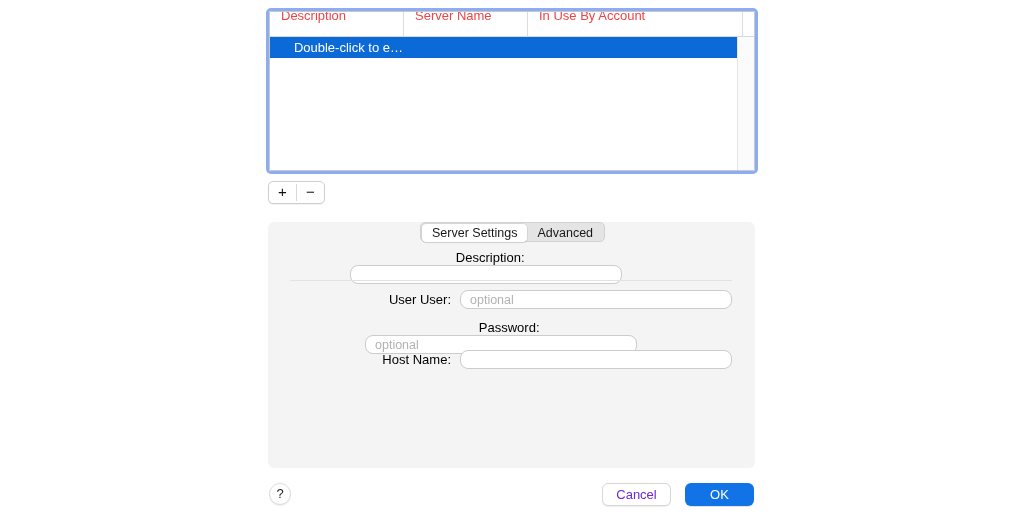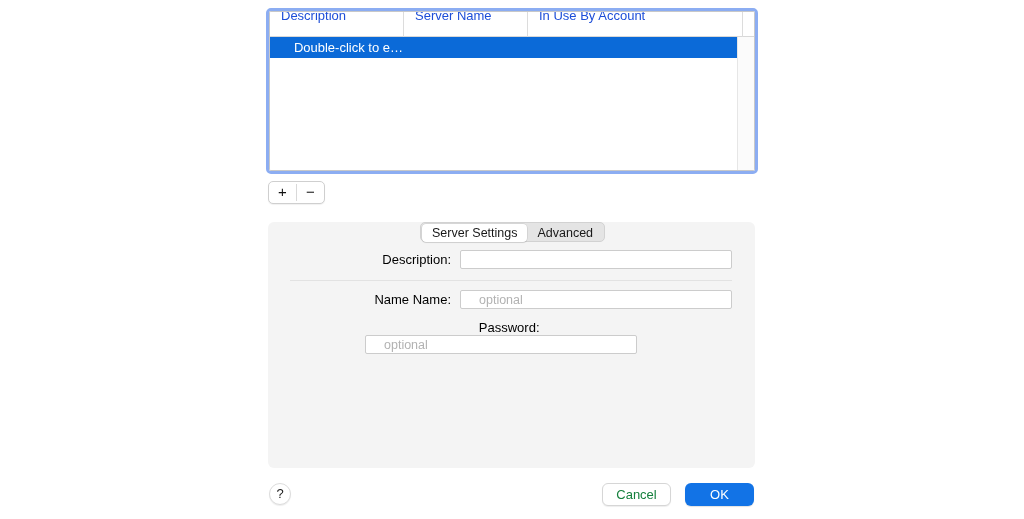--- a/index.html
+++ b/index.html
@@ -57,21 +57,21 @@
     border-bottom: 1px solid #d8d8d8;
     display: flex;
     align-items: center;
   }
   .th {
     position: relative;
     box-sizing: border-box;
     height: 40px;
     line-height: 24px;
     font-size: 13px;
-    color: #1d4ed8;
+    color: #ef4444;
     padding-left: 11px;
     white-space: nowrap;
     overflow: hidden;
   }
   .th + .th {
     border-left: 1px solid #dcdcdc;
   }
   .th-description { width: 133px; }
   .th-server-name { width: 124px; }
   .th-in-use { width: 215px; }
@@ -207,25 +207,25 @@
     color: #000000;
     white-space: nowrap;
     padding-right: 9px;
   }
   .field-input {
     box-sizing: border-box;
     width: 272px;
     height: 19px;
     background: #ffffff;
     border: 1px solid #cccccc;
-    border-radius: 2px;
+    border-radius: 8px;
     font-family: "Liberation Sans", sans-serif;
     font-size: 12.5px;
     color: #000000;
-    padding: 0 18px;
+    padding: 0 9px;
     outline: none;
   }
   .field-input::placeholder {
     color: #b2b2b2;
   }
 
   .separator {
     position: absolute;
     left: 290px;
     width: 442px;
@@ -281,21 +281,21 @@
     position: absolute;
     left: 602px;
     top: 483px;
     width: 69px;
     height: 23px;
     background: #ffffff;
     border: 1px solid #d6d6d6;
     border-radius: 6px;
     box-shadow: 0 1px 1px rgba(0,0,0,0.07);
     font-size: 13px;
-    color: #15803d;
+    color: #6d28d9;
     cursor: default;
     font-family: "Liberation Sans", sans-serif;
     padding: 0;
   }
   .ok-button {
     position: absolute;
     left: 685px;
     top: 483px;
     width: 69px;
     height: 23px;
@@ -350,36 +350,40 @@
     <button class="remove">−</button>
   </div>
 
   <div class="panel"></div>
 
   <div class="tabs">
     <button class="tab active">Server Settings</button>
     <button class="tab">Advanced</button>
   </div>
 
-  <div class="field-row" style="left:365px; top:250px;">
+  <div class="field-row" style="left:350px; top:250px;flex-direction:column;">
     <div class="field-label">Description:</div>
     <input class="field-input" type="text" value="" placeholder="" style="">
   </div>
 
   <div class="separator" style="top:280px;"></div>
 
   <div class="field-row" style="left:365px; top:290px;">
-    <div class="field-label">Name Name:</div>
+    <div class="field-label">User User:</div>
     <input class="field-input" type="text" value="" placeholder="optional" style="">
   </div>
 
   <div class="field-row" style="left:365px; top:320px;flex-direction:column;">
     <div class="field-label">Password:</div>
     <input class="field-input" type="text" value="" placeholder="optional" style="">
   </div>
 
+  <div class="field-row" style="left:365px; top:350px;">
+    <div class="field-label">Host Name:</div>
+    <input class="field-input" type="text" value="" placeholder="" style="">
+  </div>
 
 
   <button class="help-button">?</button>
   <button class="cancel-button">Cancel</button>
   <button class="ok-button">OK</button>
 
 </div>
 
 </body></html>

